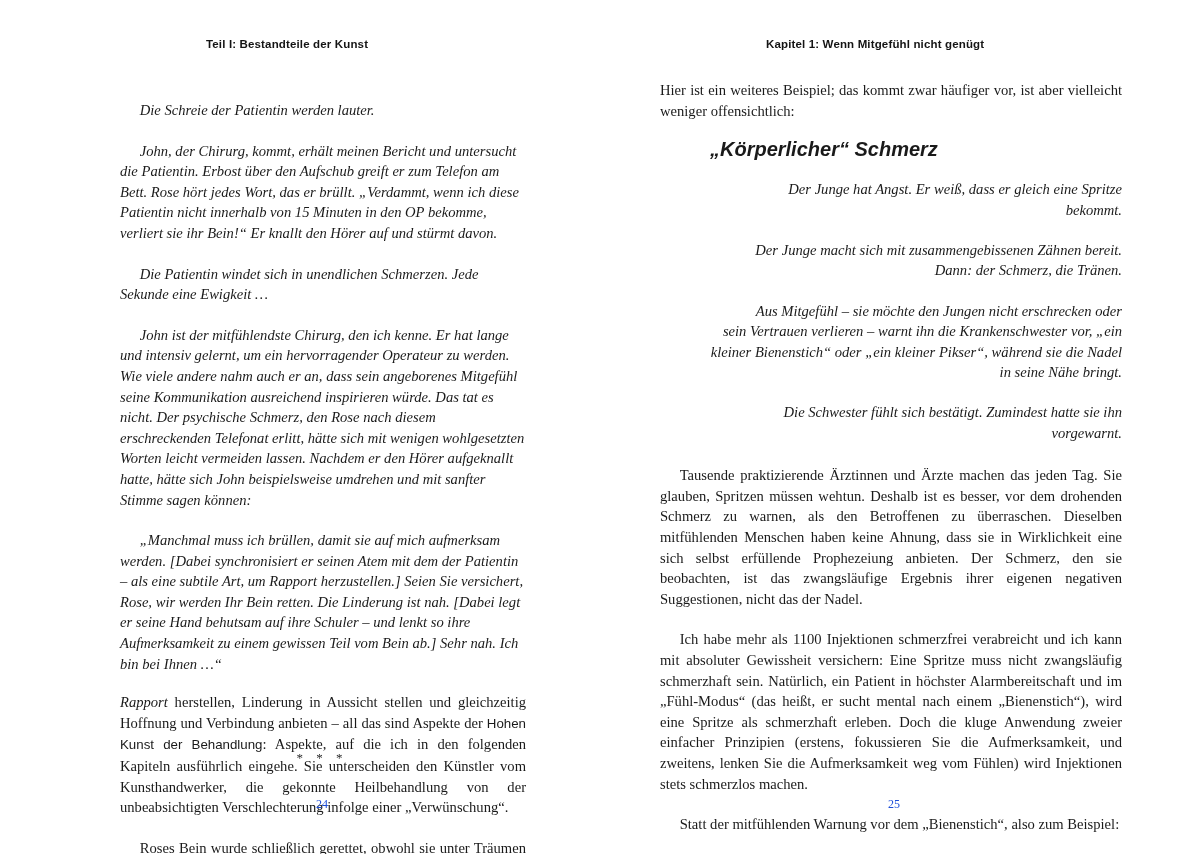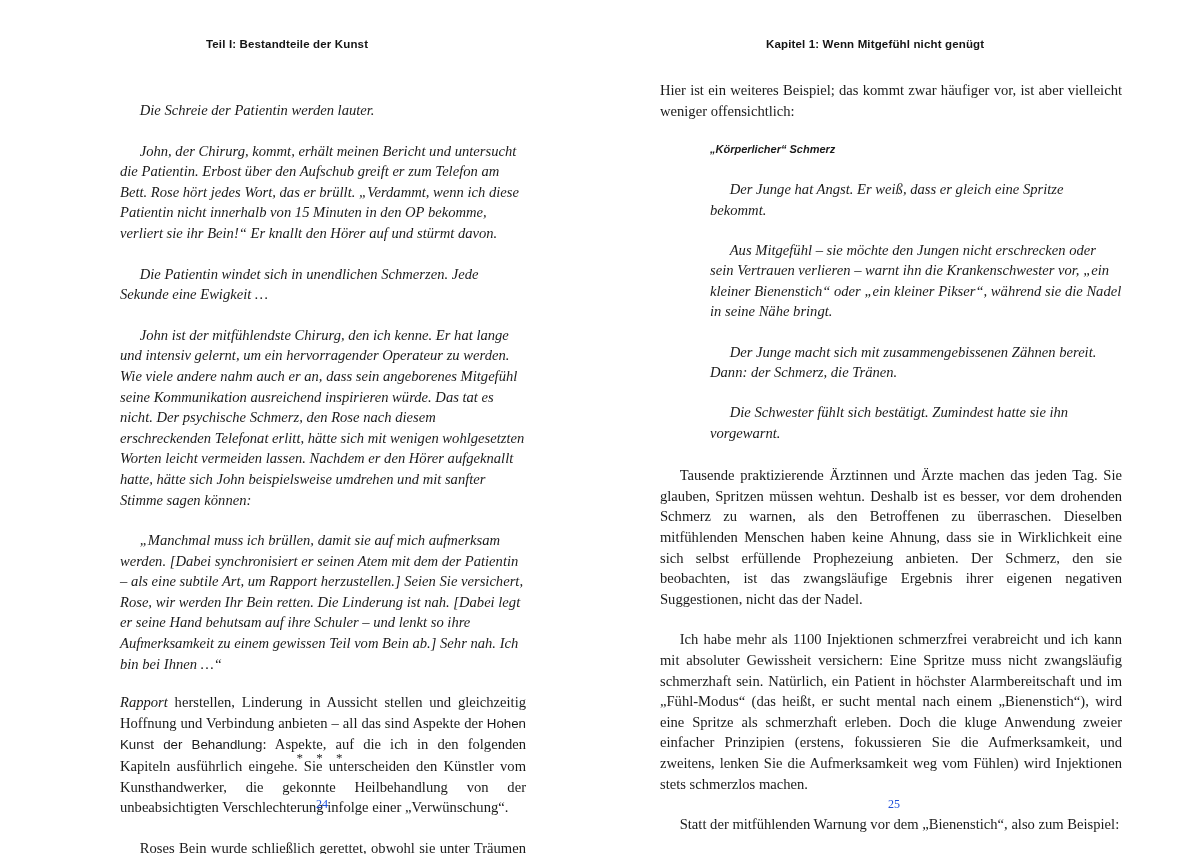--- a/index.html
+++ b/index.html
@@ -73,28 +73,28 @@
   
   .example {
     margin-left: 50px;
     margin-top: 18px;
     margin-bottom: 22px;
   }
   .example .example-title {
     font-family: "Liberation Sans", "DejaVu Sans", sans-serif;
     font-weight: bold;
     font-style: italic;
-    font-size: 11px;
+    font-size: 20px;
     line-height: 20px;
     margin-bottom: 9px;
     text-align: left;
   }
   .example p {
     font-style: italic;
-    text-align: left;
+    text-align: right;
     line-height: 20.4px;
   }
 
   
   .term {
     font-family: "Liberation Sans", "DejaVu Sans", sans-serif;
     font-style: normal;
     font-size: 13.3px;
   }
 
@@ -159,22 +159,22 @@
 
     <div class="running-head">Kapitel 1: Wenn Mitgefühl nicht genügt</div>
 
     <div class="column">
 
       <p>Hier ist ein weiteres Beispiel; das kommt zwar häufiger vor, ist aber vielleicht weniger offensichtlich:</p>
 
       <div class="example">
         <div class="example-title">„Körperlicher“ Schmerz</div>
         <p class="ind">Der Junge hat Angst. Er weiß, dass er gleich eine Spritze bekommt.</p>
+        <p class="ind">Der Junge macht sich mit zusammengebissenen Zähnen bereit. Dann: der Schmerz, die Tränen.</p>
         <p class="ind">Aus Mitgefühl – sie möchte den Jungen nicht erschrecken oder sein Vertrauen verlieren – warnt ihn die Krankenschwester vor, „ein kleiner Bienenstich“ oder „ein kleiner Pikser“, während sie die Nadel in seine Nähe bringt.</p>
-        <p class="ind">Der Junge macht sich mit zusammengebissenen Zähnen bereit. Dann: der Schmerz, die Tränen.</p>
         <p class="ind">Die Schwester fühlt sich bestätigt. Zumindest hatte sie ihn vorgewarnt.</p>
       </div>
 
       <div class="body-block">
         <p class="ind">Tausende praktizierende Ärztinnen und Ärzte machen das jeden Tag. Sie glauben, Spritzen müssen wehtun. Deshalb ist es besser, vor dem drohenden Schmerz zu warnen, als den Betroffenen zu überraschen. Dieselben mitfühlenden Menschen haben keine Ahnung, dass sie in Wirklichkeit eine sich selbst erfüllende Prophezeiung anbieten. Der Schmerz, den sie beobachten, ist das zwangsläufige Ergebnis ihrer eigenen negativen Suggestionen, nicht das der Nadel.</p>
         <p class="ind">Ich habe mehr als 1100 Injektionen schmerzfrei verabreicht und ich kann mit absoluter Gewissheit versichern: Eine Spritze muss nicht zwangsläufig schmerzhaft sein. Natürlich, ein Patient in höchster Alarmbereitschaft und im „Fühl-Modus“ (das heißt, er sucht mental nach einem „Bienenstich“), wird eine Spritze als schmerzhaft erleben. Doch die kluge Anwendung zweier einfacher Prinzipien (erstens, fokussieren Sie die Aufmerksamkeit, und zweitens, lenken Sie die Aufmerksamkeit weg vom Fühlen) wird Injektionen stets schmerzlos machen.</p>
         <p class="ind">Statt der mitfühlenden Warnung vor dem „Bienenstich“, also zum Beispiel:</p>
       </div>
 
     </div>

